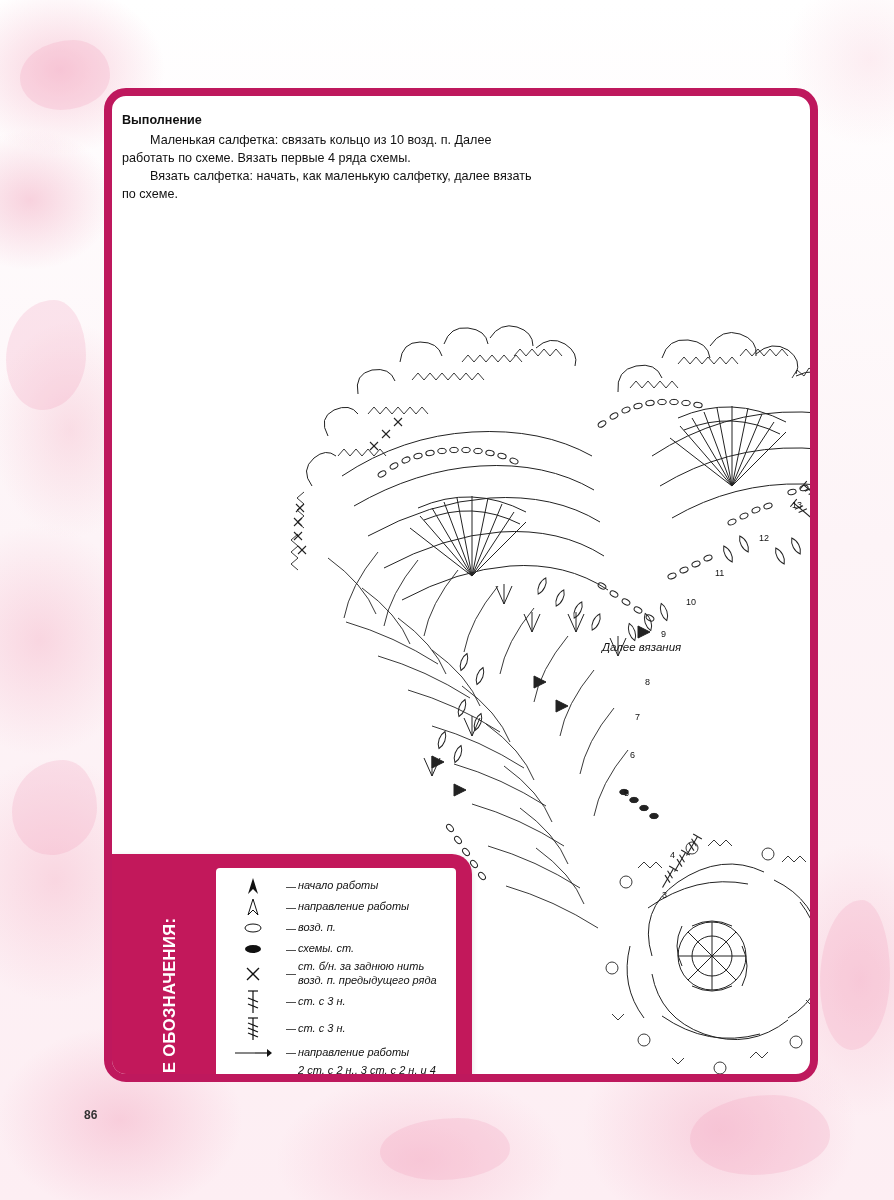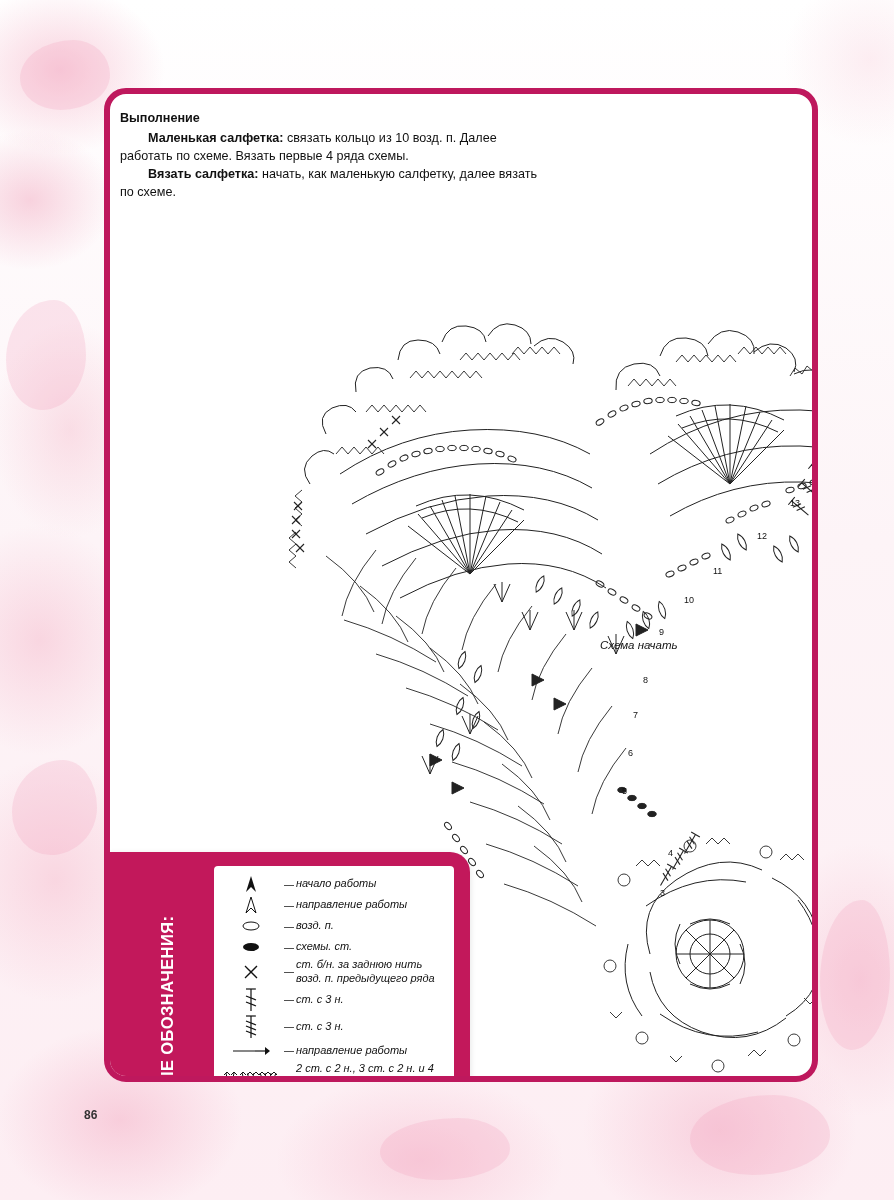--- a/index.html
+++ b/index.html
@@ -41,42 +41,42 @@
   }
 
   
   .page-card {
     position: absolute;
     left: 104px;
     top: 88px;
     width: 714px;
     height: 994px;
     background: #ffffff;
-    border: 6px solid #be185d;
+    border: 8px solid #be185d;
     border-radius: 22px;
     box-sizing: border-box;
     overflow: hidden;
   }
 
   
   .instructions {
     position: absolute;
     left: 10px;
     top: 16px;
     width: 420px;
     font-size: 12.6px;
     line-height: 1.42;
     color: #111;
   }
   .instructions .heading {
     font-weight: bold;
     margin-bottom: 2px;
   }
   .instructions p { margin: 0; }
-  .instructions .lead { font-weight: bold; padding-left: 28px; }
+  .instructions .lead { font-weight: normal; padding-left: 28px; }
 
   .scheme-caption {
     position: absolute;
     left: 490px;
     top: 545px;
     font-style: italic;
     font-size: 11.5px;
     color: #111;
   }
 
@@ -174,21 +174,21 @@
 <div class="petal" style="left:820px; top:900px; width:70px;  height:150px;"></div>
 
 <div class="page-card">
 
   <div class="instructions">
     <div class="heading">Выполнение</div>
     <p><span class="lead">Маленькая салфетка:</span><span> связать кольцо из 10 возд. п. Далее работать по схеме. Вязать первые 4 ряда схемы.</span></p>
     <p><span class="lead">Вязать салфетка:</span><span> начать, как маленькую салфетку, далее вязать по схеме.</span></p>
   </div>
 
-  <div class="scheme-caption">Схема начать</div>
+  <div class="scheme-caption">Далее вязания</div>
 
   <div class="chart-area">
     <svg width="690" height="920" viewBox="0 0 690 920" xmlns="http://www.w3.org/2000/svg">
       <defs>
 
         <g id="ch">
           <ellipse cx="0" cy="0" rx="4.2" ry="2.6" fill="none" stroke="#222" stroke-width="1"></ellipse>
         </g>
         <g id="chf">
           <ellipse cx="0" cy="0" rx="4.2" ry="2.6" fill="#222" stroke="#222" stroke-width="1"></ellipse>

